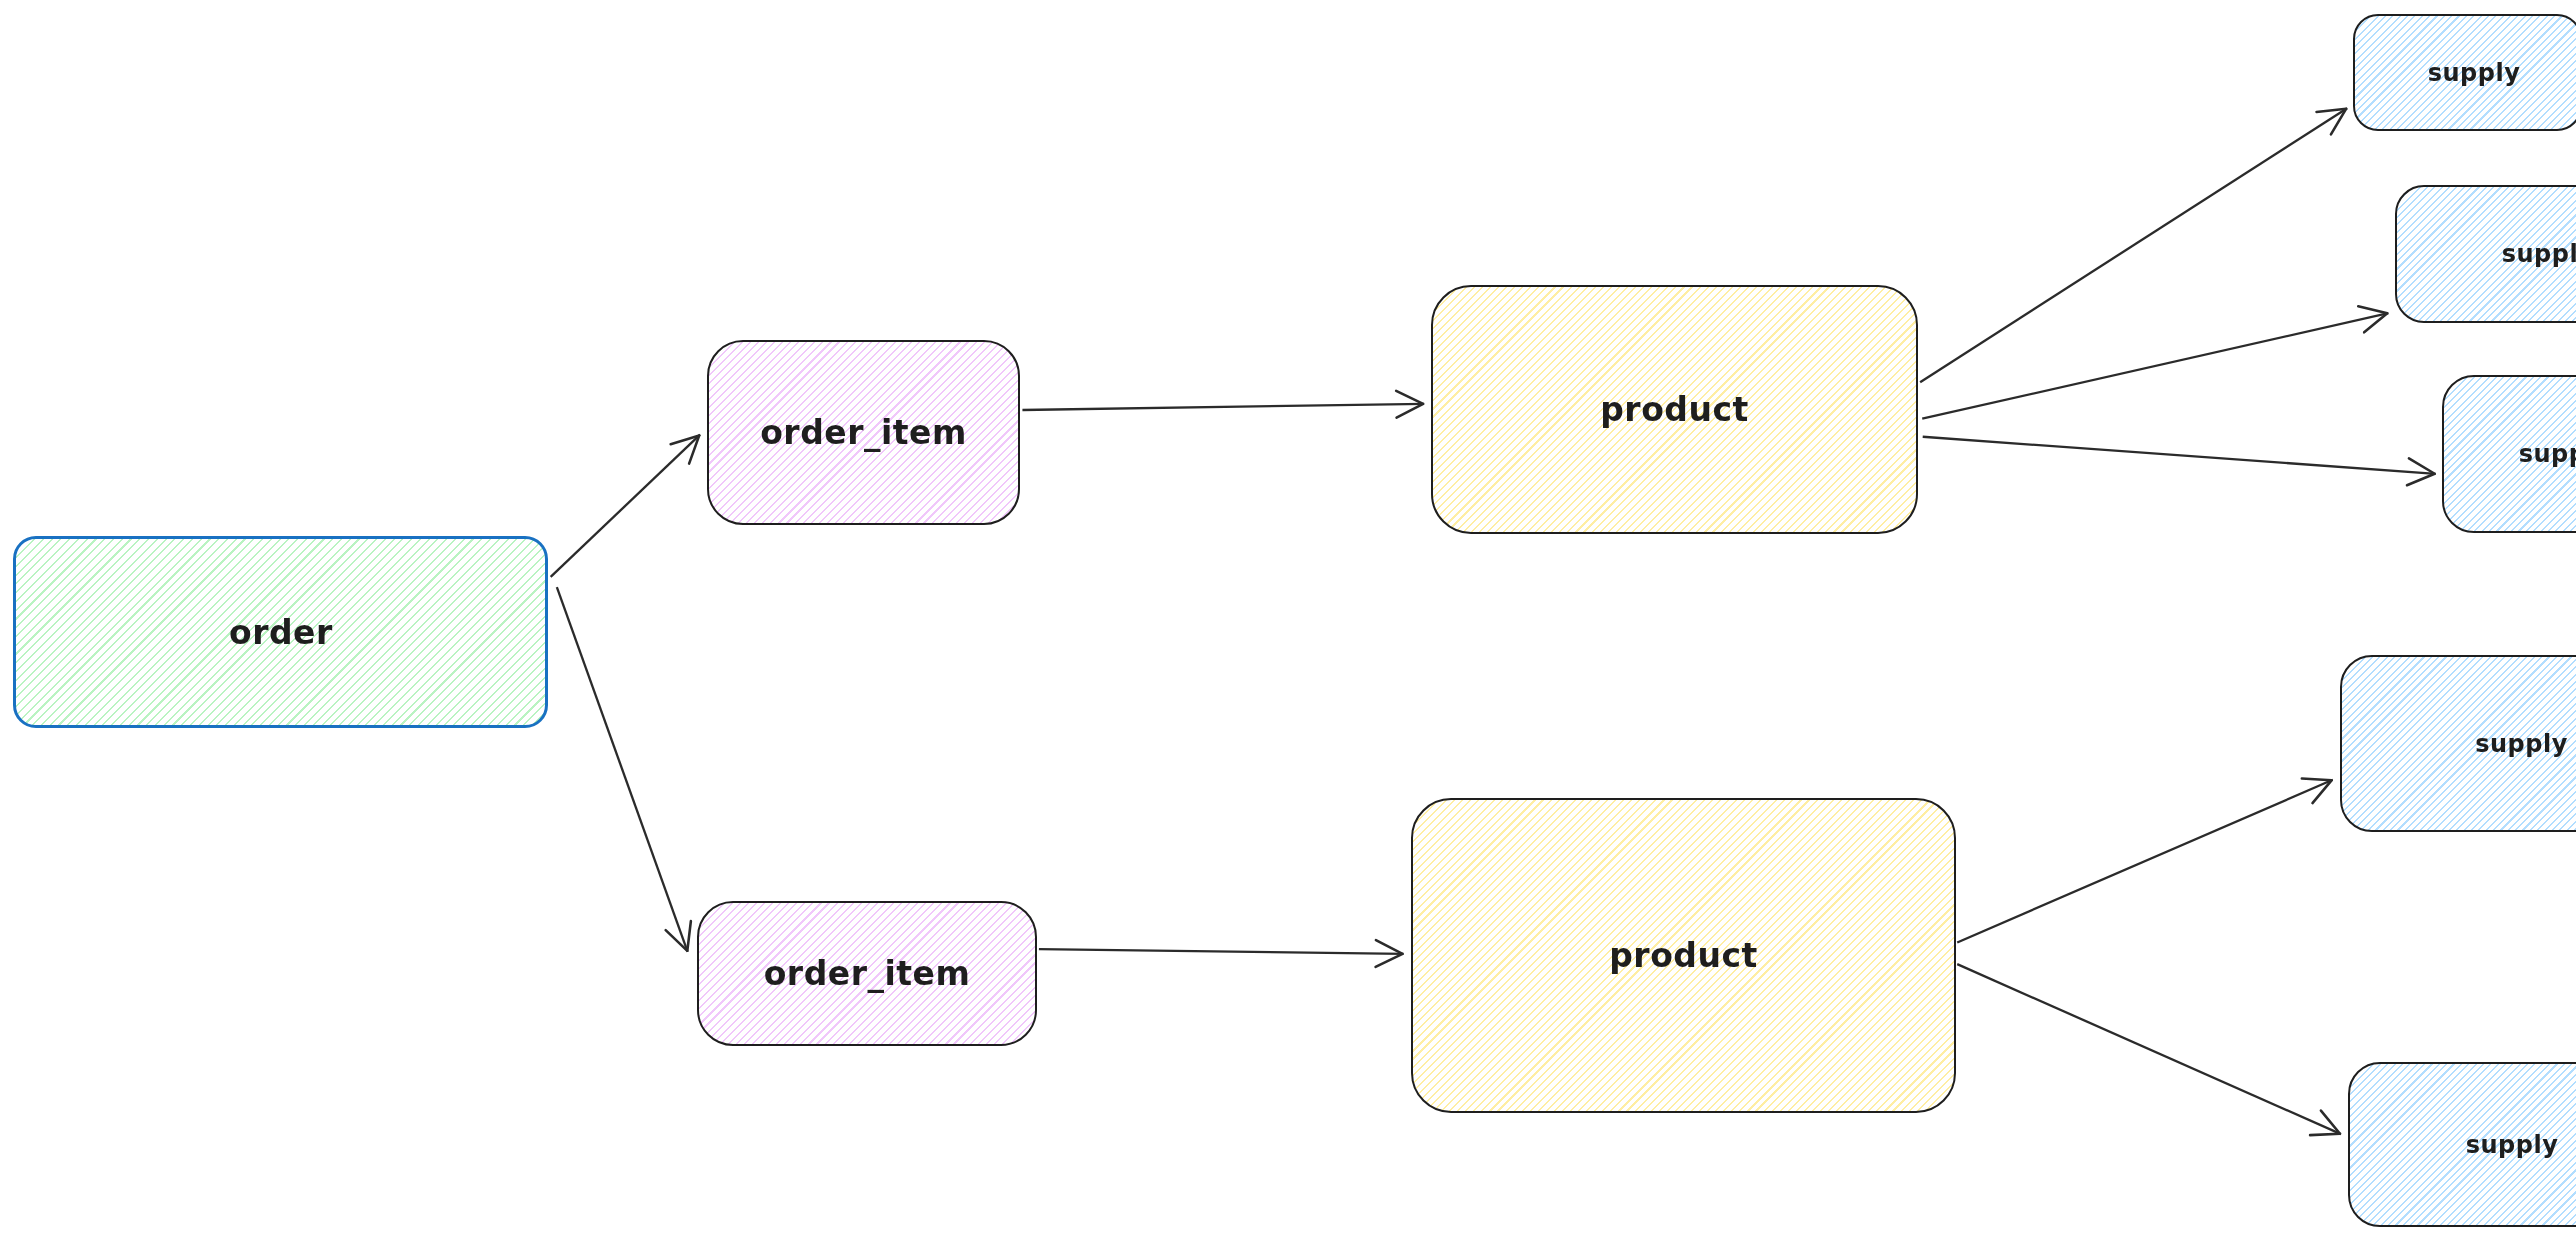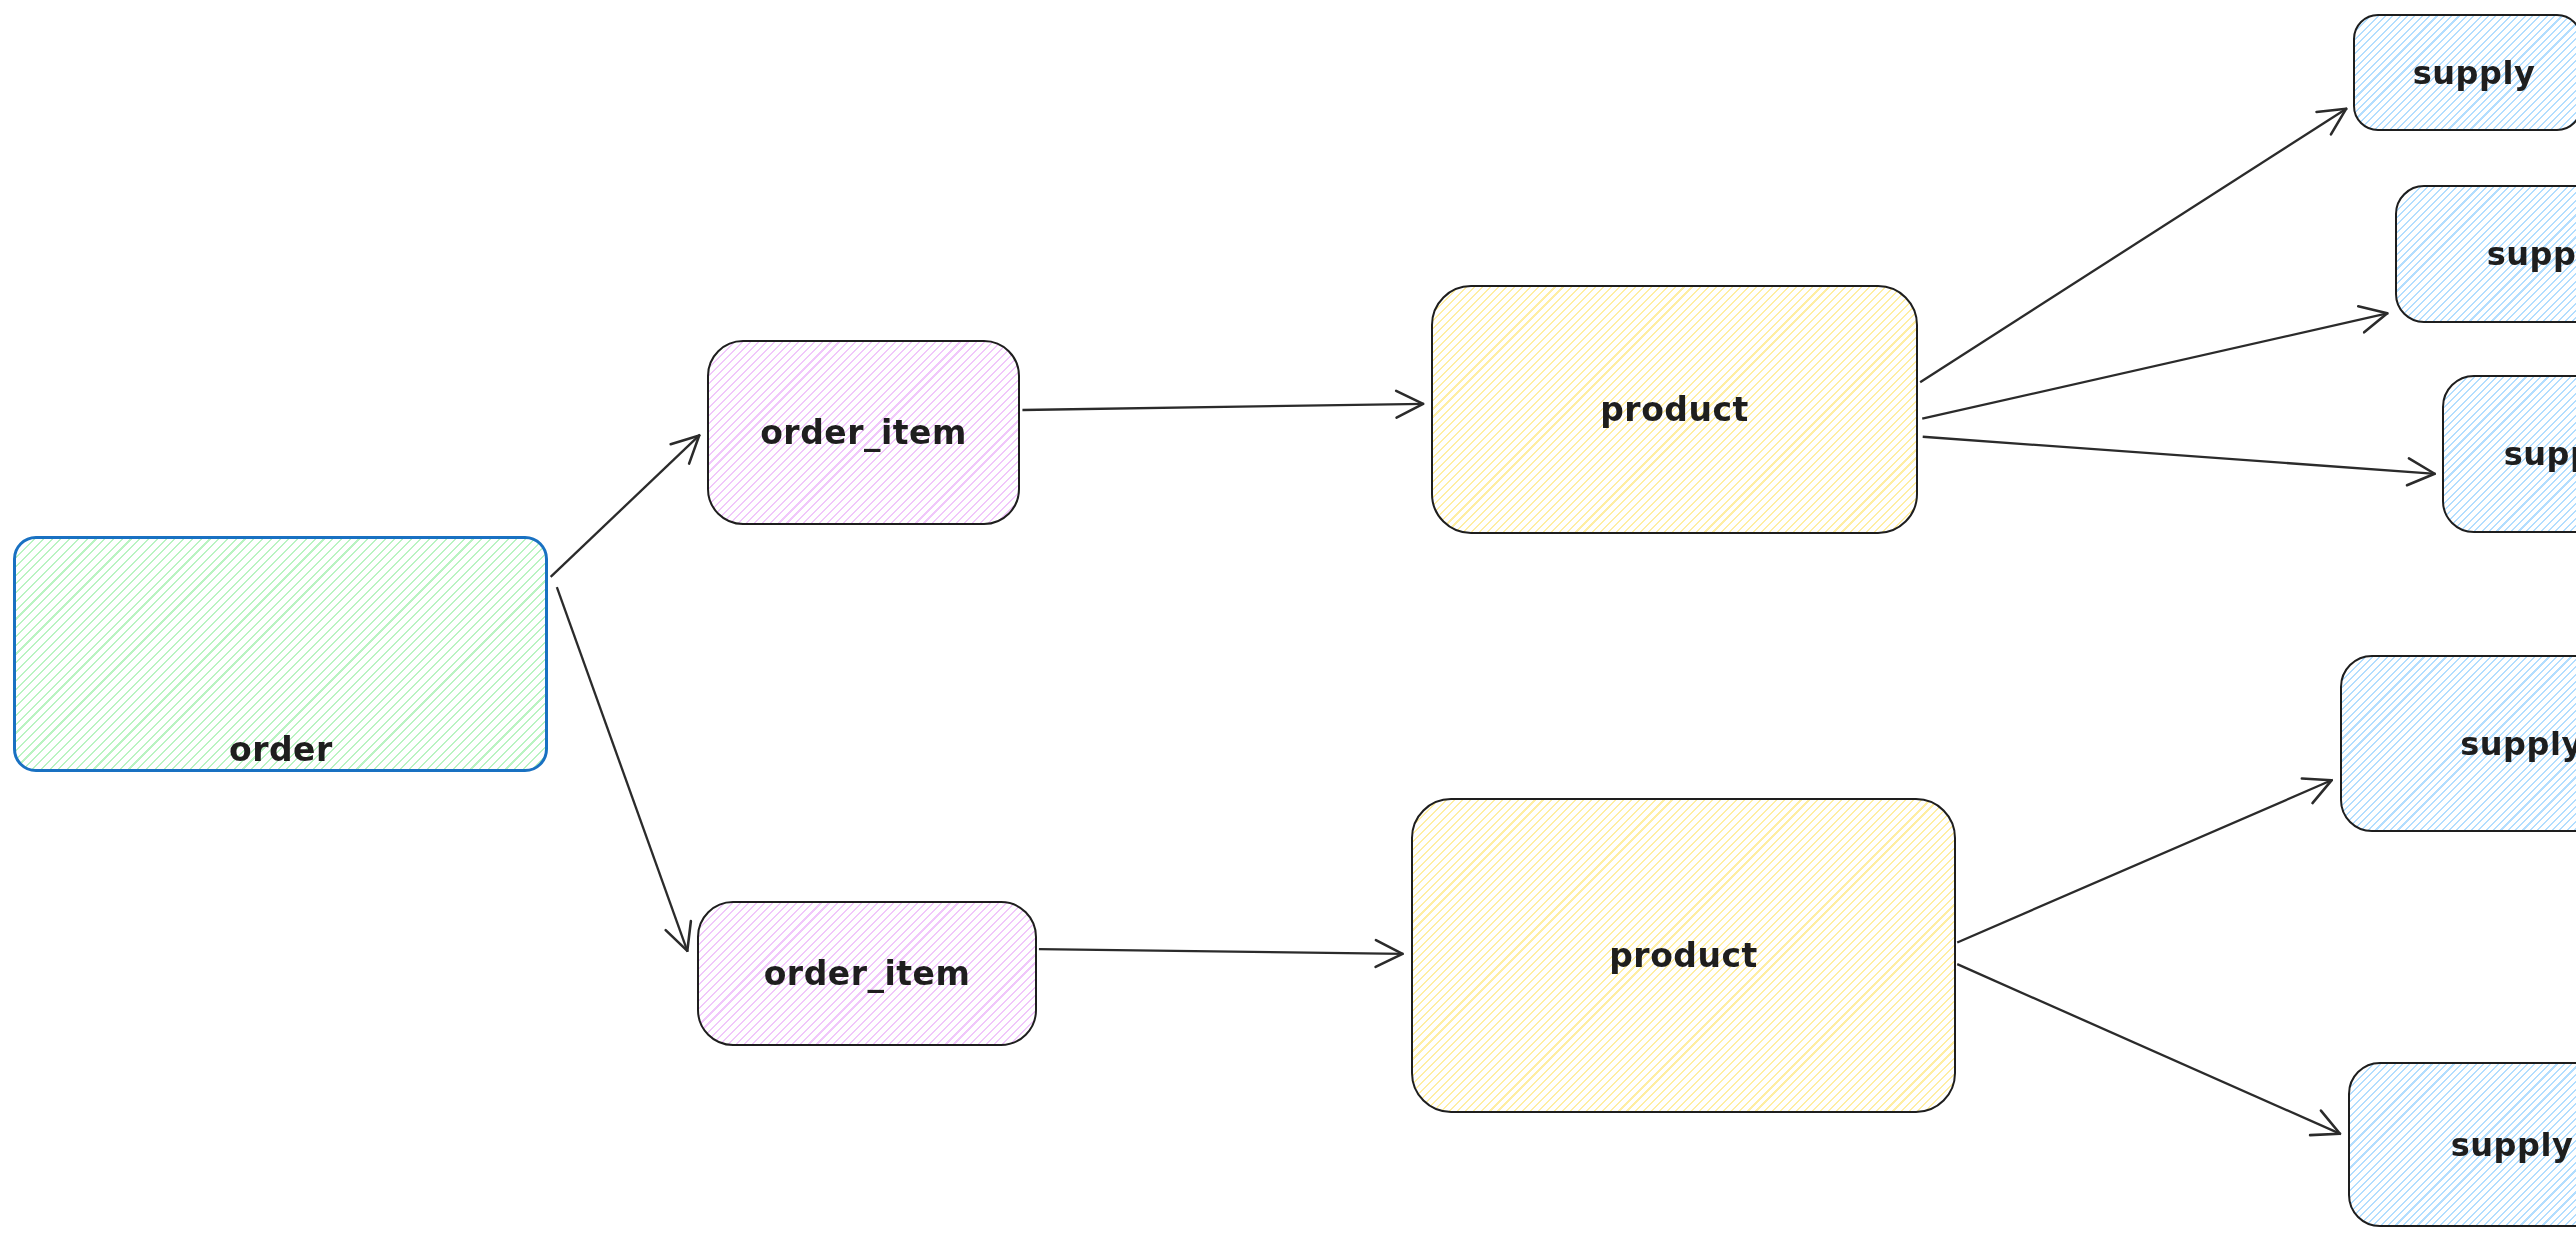--- a/index.html
+++ b/index.html
@@ -50,21 +50,21 @@
       transparent 1.5px, transparent 5.7px);
   }
   .node--blue {
     border: 2.6px solid #1e1e1e;
     border-radius: 29px;
     background-image: repeating-linear-gradient(135deg,
       rgba(165,216,255,0.85) 0px, rgba(165,216,255,0.85) 1.5px,
       transparent 1.5px, transparent 5.2px);
   }
   .fs-big   { font-size: 33px; }
-  .fs-small { font-size: 32px; margin-left: 13px; }
+  .fs-small { font-size: 24px; margin-left: 13px; }
   .edge { stroke: #2b2b2b; stroke-width: 4.5; fill: none; }
 </style>
 </head>
 <body>
 
 <div class="canvas">
 
   <svg class="edges" viewBox="0 0 5240 2394" xmlns="http://www.w3.org/2000/svg">
     <defs>
       <marker id="arrow" markerUnits="userSpaceOnUse" markerWidth="120" markerHeight="120" refX="2" refY="0" orient="auto" viewBox="-60 -60 120 120">
@@ -75,21 +75,21 @@
     <line class="edge" x1="1080" y1="1140" x2="1334" y2="1848" marker-end="url(#arrow)"></line>
     <line class="edge" x1="1984" y1="796" x2="2764" y2="784" marker-end="url(#arrow)"></line>
     <line class="edge" x1="2016" y1="1843" x2="2724" y2="1852" marker-end="url(#arrow)"></line>
     <line class="edge" x1="3727" y1="742" x2="4556" y2="210" marker-end="url(#arrow)"></line>
     <line class="edge" x1="3731" y1="813" x2="4636" y2="608" marker-end="url(#arrow)"></line>
     <line class="edge" x1="3732" y1="848" x2="4728" y2="920" marker-end="url(#arrow)"></line>
     <line class="edge" x1="3799" y1="1830" x2="4528" y2="1514" marker-end="url(#arrow)"></line>
     <line class="edge" x1="3799" y1="1872" x2="4544" y2="2202" marker-end="url(#arrow)"></line>
   </svg>
 
-  <div class="node node--green" style="left:13.4px; top:536px; width:535px; height:236px;align-items:flex-end;">
+  <div class="node node--green" style="left:13.4px; top:536px; width:535px; height:192px;">
     <span class="label fs-big">order</span>
   </div>
 
   <div class="node node--purple" style="left:707px; top:313px; width:313px; height:185px;">
     <span class="label fs-big">order_item</span>
   </div>
 
   <div class="node node--purple" style="left:697px; top:874px; width:340px; height:145px;">
     <span class="label fs-big">order_item</span>
   </div>

